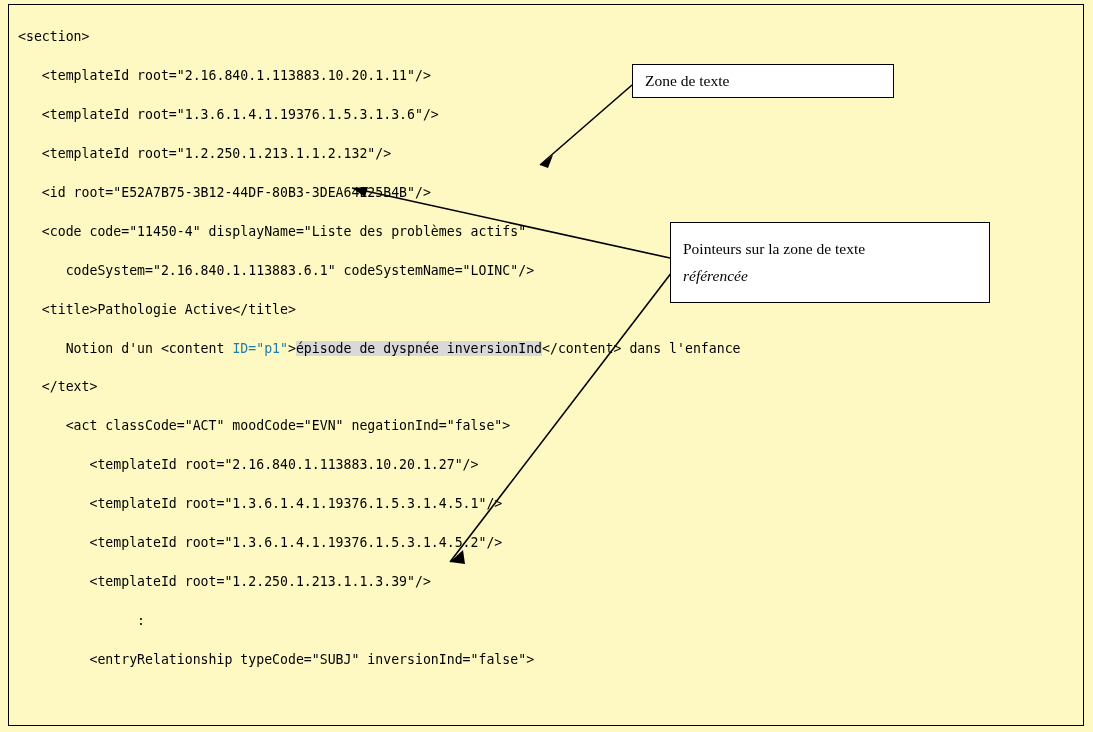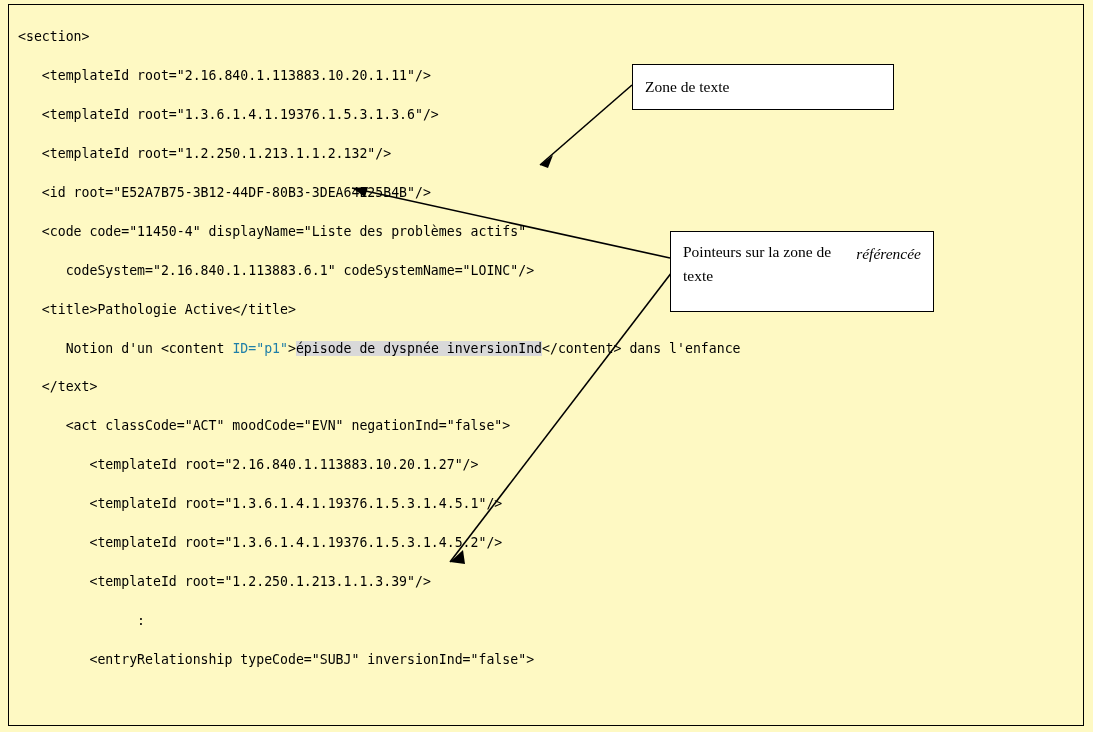--- a/index.html
+++ b/index.html
@@ -56,31 +56,31 @@
     font-family: "Liberation Serif", serif;
     font-size: 15.5px;
     color: #000000;
     padding: 8px 12px;
     line-height: 1.55;
   }
   #callout-zone {
     left: 632px;
     top: 64px;
     width: 262px;
-    height: 46px;
+    height: 34px;
     display: flex;
     align-items: center;
   }
   #callout-pointers {
     left: 670px;
-    top: 231px;
-    width: 264px;
+    top: 222px;
+    width: 320px;
     height: 81px;
     display: flex;
-    flex-direction: row;
+    flex-direction: column;
     justify-content: center;
   }
   #callout-pointers .l2 {
     margin-top: 2px;
     font-style: italic;
   }
   svg.arrows {
     position: absolute;
     left: 0;
     top: 0;

